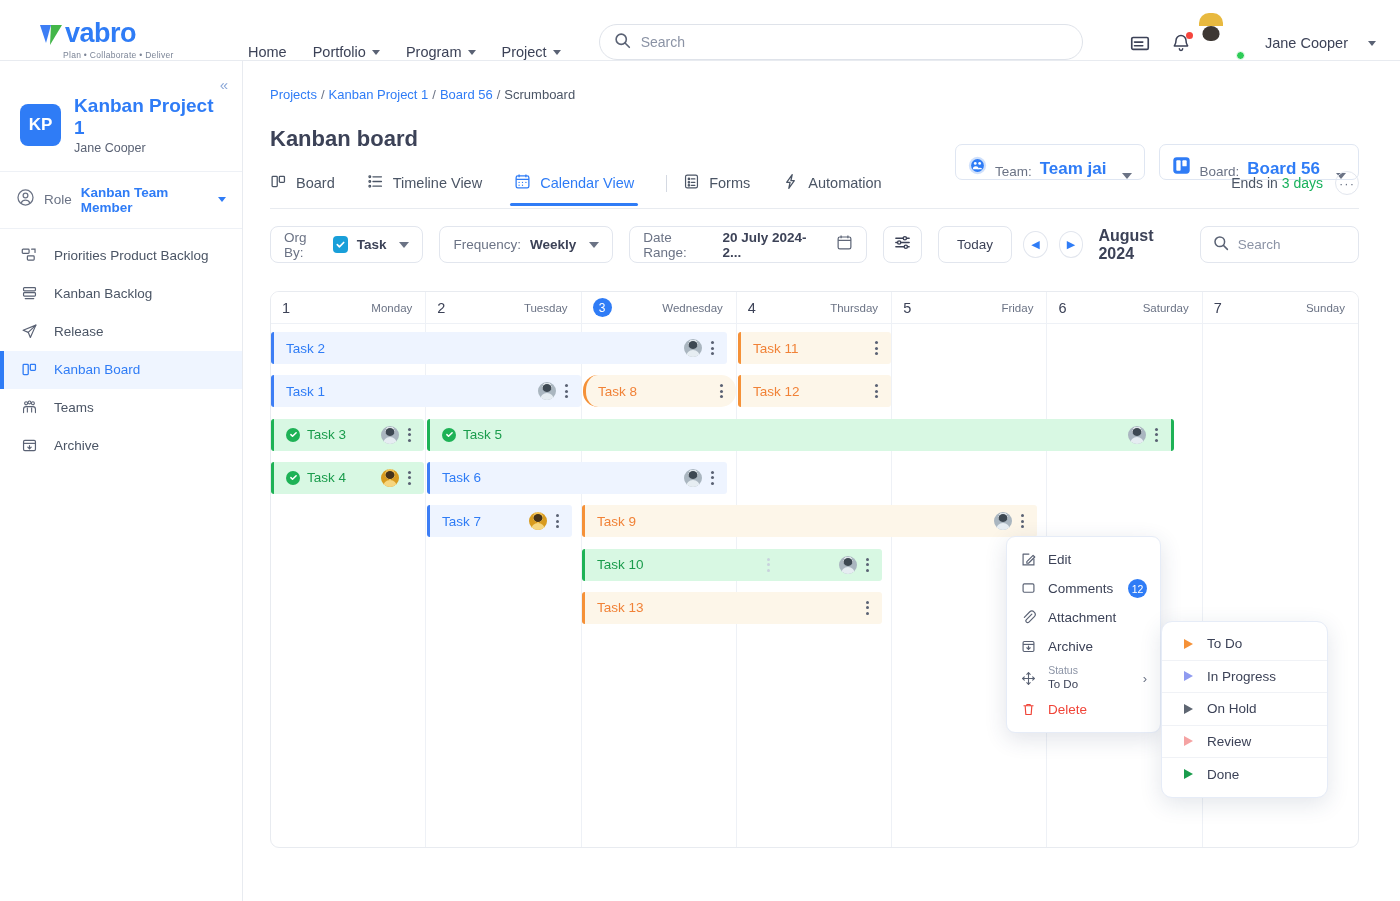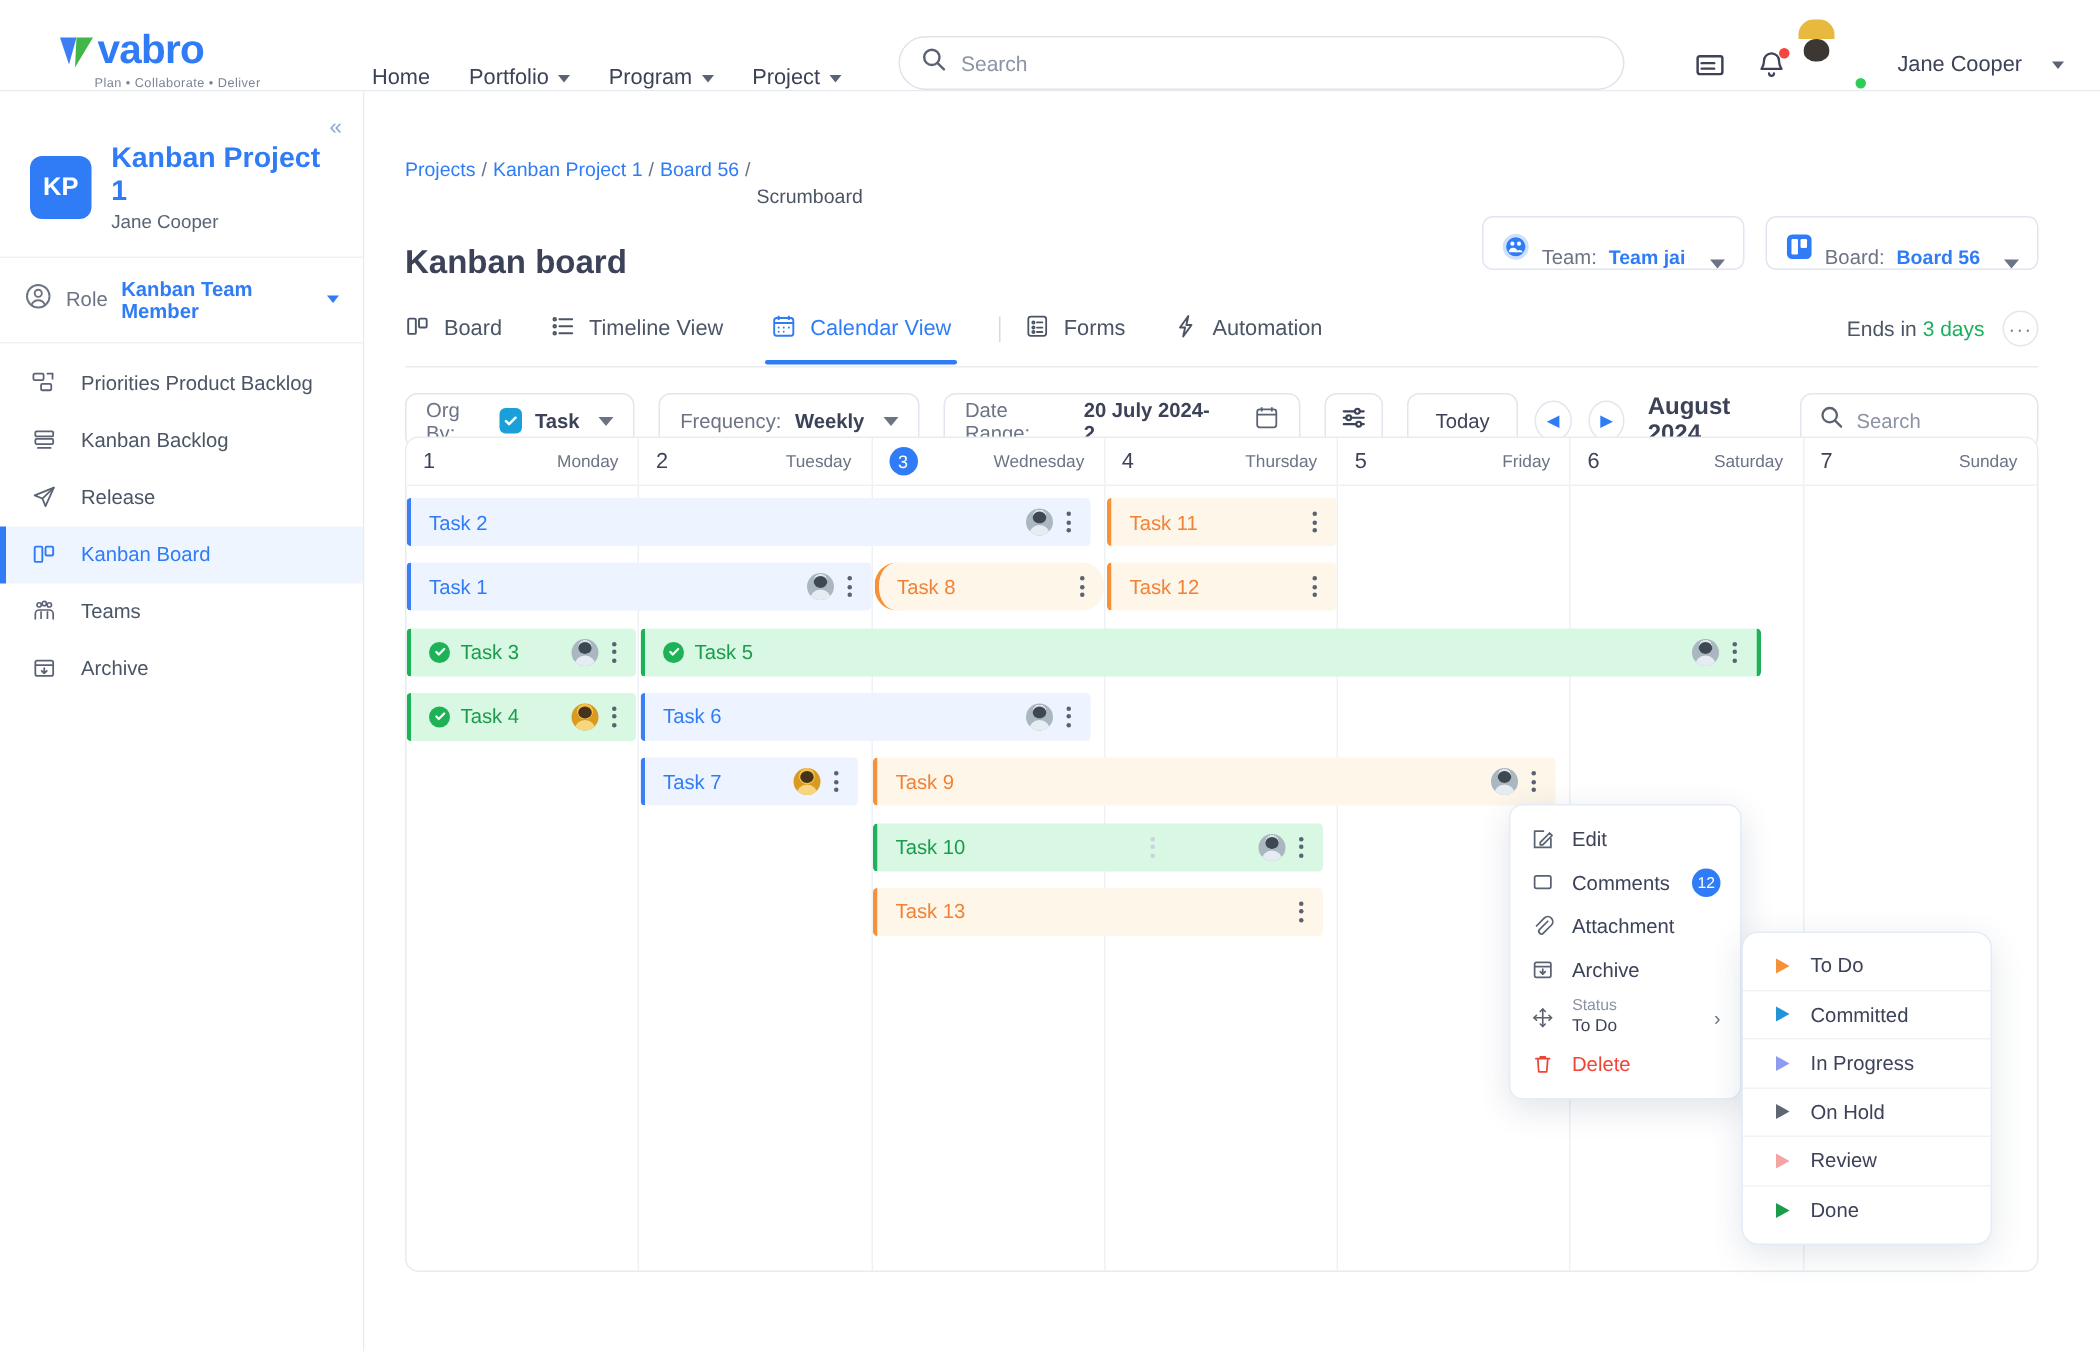--- a/index.html
+++ b/index.html
@@ -85,29 +85,29 @@
   .side-item.active { background: #eff5ff; color: #2f7cf6; }
   .side-item.active::before { content: ""; position: absolute; left: 0; top: 0; bottom: 0; width: 3.5px; background: #2f7cf6; }
   .side-icon { width: 19px; height: 19px; display: flex; align-items: center; justify-content: center; color: #5a6274; }
   .side-item.active .side-icon { color: #2f7cf6; }
 
   
   .main { position: absolute; top: 61px; left: 243px; width: 1157px; height: 840px; background: #fff; }
   .crumb-row { display: flex; align-items: center; padding: 26px 0 0 27px; }
   .crumb { font-size: 13px; color: #2f7cf6; cursor: pointer; }
   .crumb.sep { color: #6b7385; margin: 0 4px; cursor: default; }
-  .crumb.cur { color: #4b5565; cursor: default; margin-top: 36px; }
+  .crumb.cur { color: #4b5565; cursor: default; }
 
   .pill-row { position: absolute; right: 41px; top: 83px; display: flex; gap: 14px; }
   .pill {
     height: 36px; border: 1px solid #dfe6f2; border-radius: 7px; display: flex; align-items: flex-end;
     gap: 8px; padding: 0 12px; background: #fff; cursor: pointer;
   }
   .pill-lbl { font-size: 13.5px; color: #6b7385; }
-  .pill-val { font-size: 13px; color: #2f7cf6; font-weight: bold; }
+  .pill-val { font-size: 17px; color: #2f7cf6; font-weight: bold; }
   .pill-caret { width: 0; height: 0; border-left: 5px solid transparent; border-right: 5px solid transparent; border-top: 6px solid #6b7385; margin-left: 8px; }
 
   .page-title { font-size: 22px; font-weight: bold; color: #3c4257; padding: 24px 0 0 27px; }
 
   .tabs-row { display: flex; align-items: center; margin: 18px 0 0 27px; border-bottom: 1px solid #e8ebf0; width: 1089px; position: relative; height: 39px;}
   .tab { display: flex; align-items: center; gap: 9px; font-size: 14.5px; color: #4b5565; padding: 0 14px 12px 0; margin-right: 18px; cursor: pointer; position: relative; }
   .tab.active { color: #2f7cf6; font-weight: normal; }
   .tab.active::after { content:""; position:absolute; left:-4px; right:10px; bottom:-1px; height:3px; background:#2f7cf6; border-radius:2px; }
   .tab-div { width: 1px; height: 17px; background: #d4d9e2; margin: 0 16px 12px 0; }
   .ends-wrap { margin-left: auto; display: flex; align-items: center; gap: 12px; padding-bottom: 12px; }
@@ -819,24 +819,20 @@
       <span>Delete</span>
     </div>
   </div>
 
   <div class="submenu" id="submenu">
       <div class="sub-item">
         <span class="tri" style="color: rgb(245, 145, 56);"></span>
         <span>To Do</span>
       </div>
       <div class="sub-item">
-        <span class="tri" style="color: rgb(35, 148, 214);"></span>
-        <span>Committed</span>
-      </div>
-      <div class="sub-item">
         <span class="tri" style="color: rgb(143, 155, 240);"></span>
         <span>In Progress</span>
       </div>
       <div class="sub-item">
         <span class="tri" style="color: rgb(94, 102, 114);"></span>
         <span>On Hold</span>
       </div>
       <div class="sub-item">
         <span class="tri" style="color: rgb(245, 163, 163);"></span>
         <span>Review</span>

